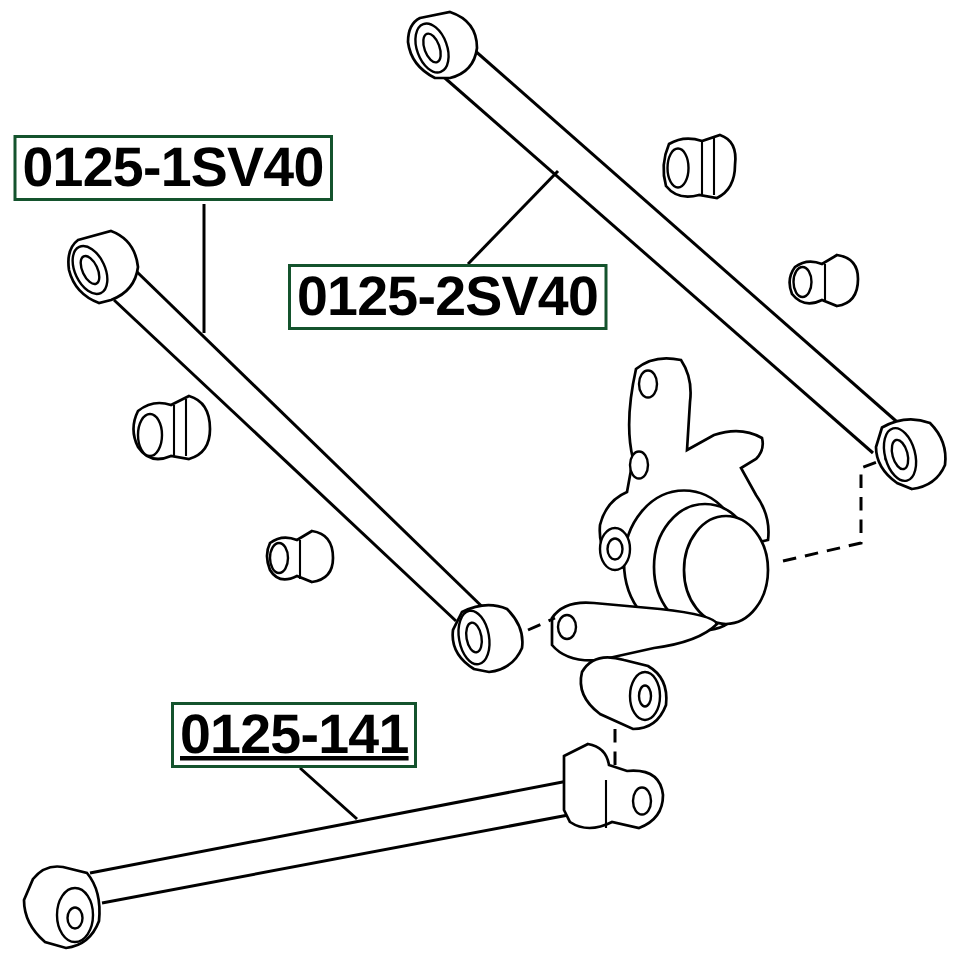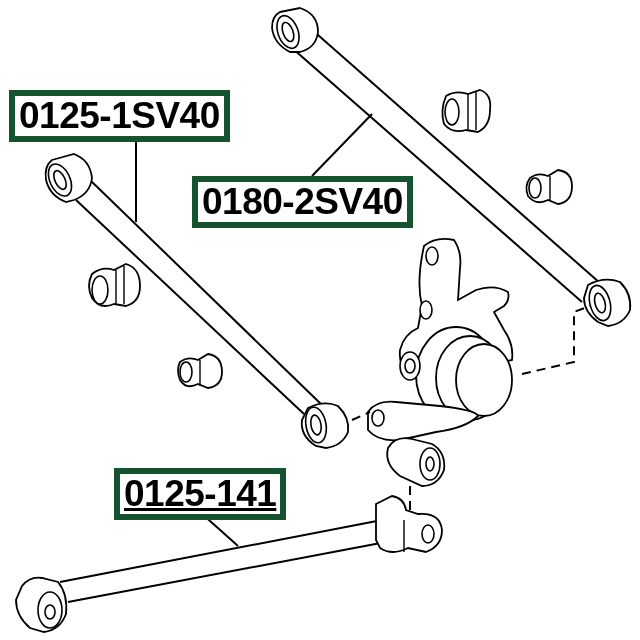--- a/index.html
+++ b/index.html
@@ -1,20 +1,20 @@
 <!DOCTYPE html>
 <html><head>
 <meta charset="utf-8">
 <style>
   html, body { margin: 0; padding: 0; background: #ffffff; }
   .canvas { position: relative; width: 640px; height: 640px; background: #ffffff; overflow: hidden; }
   svg { position: absolute; left: 0; top: 0; }
   .lbl {
     position: absolute;
-    border: 6px solid #14532d;
+    border: 2px solid #14532d;
     background: #fff;
     font-family: "Liberation Sans", sans-serif;
     font-weight: bold;
     color: #000;
     line-height: 1;
     padding: 1px 4px 2px 4px;
     white-space: nowrap;
     letter-spacing: -0.5px;
   }
   .ln { stroke: #000; stroke-width: 2; fill: none; }
@@ -121,20 +121,20 @@
     <line class="ln" x1="136" y1="136" x2="136" y2="222"></line>
     <line class="ln" x1="312" y1="176" x2="372" y2="114"></line>
     <line class="ln" x1="200" y1="512" x2="238" y2="546"></line>
   </svg>
 
   <div class="lbl" style="left:9px; top:90px; font-size:37px;">
     <span>0125-1SV40</span>
   </div>
 
   <div class="lbl" style="left:192px; top:176px; font-size:37px;">
-    <span>0180-2SV40</span>
+    <span>0125-2SV40</span>
   </div>
 
   <div class="lbl" style="left:114px; top:468px; font-size:37px;text-decoration:underline;">
     <span>0125-141</span>
   </div>
 
 </div>
 
 </body></html>

